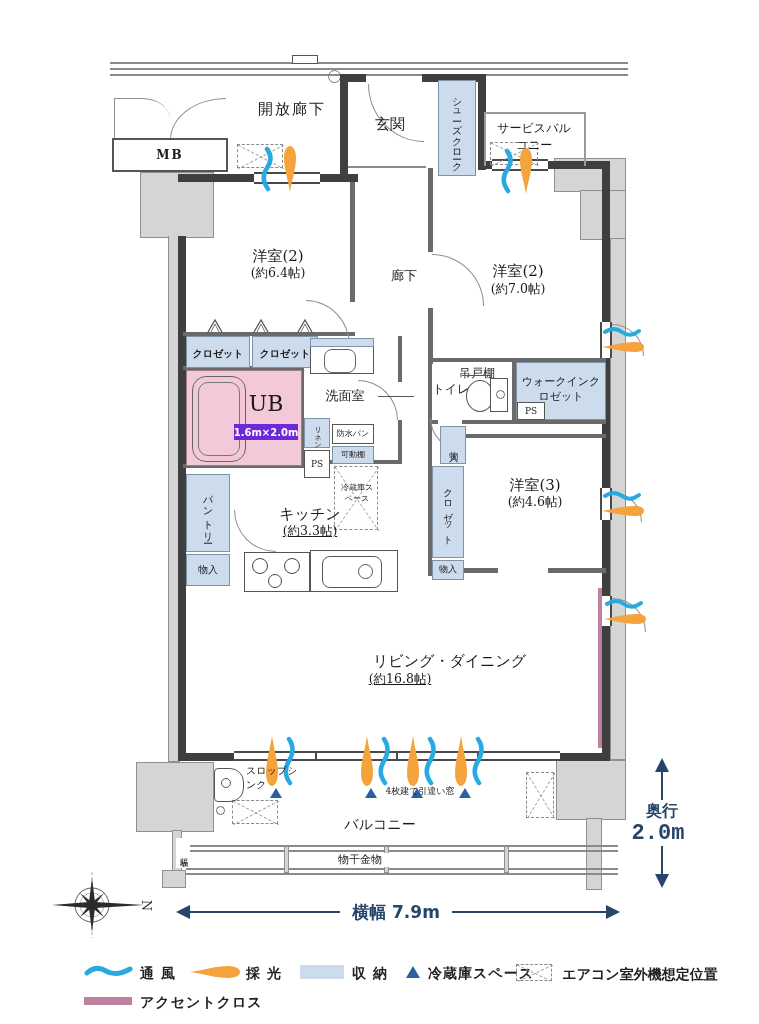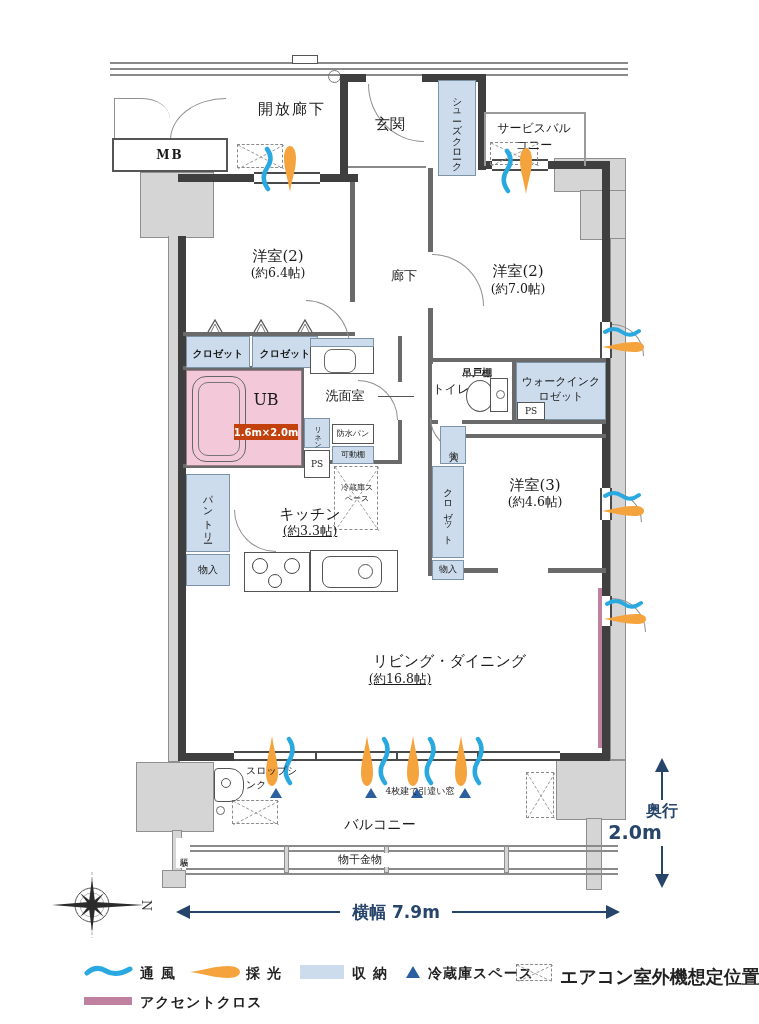--- a/index.html
+++ b/index.html
@@ -29,21 +29,21 @@
   .v{writing-mode:vertical-rl;text-orientation:upright;letter-spacing:1px;display:flex;align-items:center;justify-content:center;white-space:nowrap;}
   .room{font-size:15px;}
   .sz{font-size:12.5px;}
   .sm{font-size:9px;}
   .bold{font-weight:bold;}
   .tri{position:absolute;width:0;height:0;border-left:6px solid transparent;border-right:6px solid transparent;border-bottom:10px solid #2b5f9e;}
   .navy{color:#27456b;font-family:"DejaVu Sans","Liberation Sans",sans-serif;font-weight:bold;}
   .dim{position:absolute;background:#27456b;}
   .dimtri{position:absolute;width:0;height:0;}
   .legend-lbl{font-family:"DejaVu Serif","Liberation Serif",serif;color:#222;font-size:14px;font-weight:600;}
-  .badge{position:absolute;background:#c2410c;color:#fff;font-family:"DejaVu Sans","Liberation Sans",sans-serif;
+  .badge{position:absolute;background:#6d28d9;color:#fff;font-family:"DejaVu Sans","Liberation Sans",sans-serif;
          font-size:10px;font-weight:bold;display:flex;align-items:center;justify-content:center;}
   svg{display:block;}
 </style>
 </head>
 <body>
 
 <div class="stage">
 
   <div class="line" style="left:110px;top:62px;width:518px;height:1.5px;"></div>
   <div class="line" style="left:110px;top:68px;width:518px;height:1.5px;"></div>
@@ -170,35 +170,35 @@
       <path d="M5 14 L9 6 L13 14" fill="none" stroke="#555" stroke-width="0.8"></path>
     </svg>
   <svg class="abs" style="left:296px;top:318px;" width="18" height="15">
       <path d="M2 14 L9 2 L16 14" fill="none" stroke="#555" stroke-width="1.3"></path>
       <path d="M5 14 L9 6 L13 14" fill="none" stroke="#555" stroke-width="0.8"></path>
     </svg>
 
   <div class="pink" style="left:186px;top:370px;width:116px;height:96px;"></div>
   <div class="abs" style="left:192px;top:376px;width:52px;height:84px;border:1.5px solid #666;border-radius:14px;"></div>
   <div class="abs" style="left:198px;top:382px;width:40px;height:72px;border:1px solid #777;border-radius:10px;"></div>
-  <div class="lbl" style="left:236px;top:390px;width:60px;font-size:16px;">UB</div>
+  <div class="lbl" style="left:236px;top:390px;width:60px;font-size:22px;">UB</div>
   <div class="badge" style="left:234px;top:424px;width:64px;height:16px;">1.6m×2.0m</div>
 
   <div class="whitebox" style="left:310px;top:338px;width:64px;height:36px;border-width:1px;"></div>
   <div class="blue" style="left:310px;top:338px;width:64px;height:9px;"></div>
   <div class="abs" style="left:324px;top:349px;width:30px;height:22px;border:1.2px solid #666;border-radius:8px;"></div>
   <div class="dashbox" style="left:334px;top:466px;width:44px;height:64px;">
     <svg width="44" height="64">
         <line x1="0" y1="0" x2="44" y2="64" stroke="#999" stroke-width="1" stroke-dasharray="3,2"></line>
         <line x1="44" y1="0" x2="0" y2="64" stroke="#999" stroke-width="1" stroke-dasharray="3,2"></line>
       </svg>
   </div>
   <div class="wraplbl" style="left:339px;top:482px;width:36px;font-size:8px;background:transparent;">冷蔵庫スペース</div>
 
-  <div class="lbl" style="left:458px;top:366px;width:38px;font-size:10px;font-weight:bold;">吊戸棚</div>
+  <div class="lbl" style="left:458px;top:366px;width:38px;font-size:12px;">吊戸棚</div>
   <div class="line" style="left:462px;top:375px;width:30px;height:1px;background:#555;"></div>
   <div class="abs" style="left:466px;top:380px;width:26px;height:30px;border:1.3px solid #555;border-radius:50%;"></div>
   <div class="whitebox" style="left:490px;top:378px;width:18px;height:34px;border-width:1.3px;"></div>
   <div class="abs" style="left:496px;top:390px;width:7px;height:7px;border:1px solid #666;border-radius:50%;"></div>
 
   <div class="whitebox" style="left:244px;top:552px;width:66px;height:40px;border-width:1.3px;"></div>
   <div class="abs" style="left:252px;top:558px;width:14px;height:14px;border:1.2px solid #444;border-radius:50%;"></div>
   <div class="abs" style="left:284px;top:558px;width:14px;height:14px;border:1.2px solid #444;border-radius:50%;"></div>
   <div class="abs" style="left:268px;top:574px;width:12px;height:12px;border:1.2px solid #444;border-radius:50%;"></div>
   <div class="whitebox" style="left:310px;top:550px;width:88px;height:42px;border-width:1.3px;"></div>
@@ -334,21 +334,21 @@
 
   <div class="dim" style="left:180px;top:911px;width:160px;height:2px;"></div>
   <div class="dim" style="left:452px;top:911px;width:164px;height:2px;"></div>
   <div class="dimtri" style="left:176px;top:905px;border-top:7px solid transparent;border-bottom:7px solid transparent;border-right:14px solid #27456b;"></div>
   <div class="dimtri" style="left:606px;top:905px;border-top:7px solid transparent;border-bottom:7px solid transparent;border-left:14px solid #27456b;"></div>
   <div class="lbl navy" style="left:340px;top:901px;width:112px;font-size:17px;">横幅 7.9m</div>
 
   <div class="dim" style="left:661px;top:772px;width:2px;height:28px;"></div>
   <div class="dimtri" style="left:655px;top:758px;border-left:7px solid transparent;border-right:7px solid transparent;border-bottom:14px solid #27456b;"></div>
   <div class="lbl navy" style="left:630px;top:801px;width:64px;font-size:16px;">奥行</div>
-  <div class="lbl navy" style="left:603px;top:820px;width:64px;font-size:19px;">2.0m</div>
+  <div class="lbl navy" style="left:626px;top:820px;width:64px;font-size:22px;font-family:Liberation Mono, monospace;">2.0m</div>
   <div class="dim" style="left:661px;top:846px;width:2px;height:28px;"></div>
   <div class="dimtri" style="left:655px;top:874px;border-left:7px solid transparent;border-right:7px solid transparent;border-top:14px solid #27456b;"></div>
 
   <svg class="abs" style="left:50px;top:872px;" width="96" height="66" viewBox="0 0 96 66">
     <line x1="42" y1="0" x2="42" y2="66" stroke="#999" stroke-width="0.8" stroke-dasharray="3,2"></line>
     <circle cx="42" cy="33" r="17" fill="none" stroke="#555" stroke-width="1"></circle>
     <circle cx="42" cy="33" r="12" fill="none" stroke="#888" stroke-width="0.6"></circle>
     <g fill="#2b2b2b">
       <polygon points="42,6 45,30 42,33 39,30"></polygon>
       <polygon points="42,60 45,36 42,33 39,36"></polygon>
@@ -375,17 +375,17 @@
   <div class="abs" style="left:300px;top:965px;width:44px;height:14px;background:#cddcec;"></div>
   <div class="lbl legend-lbl" style="left:352px;top:964px;width:60px;letter-spacing:7px;text-align:left;">収納</div>
   <div class="tri" style="left:406px;top:966px;border-left-width:7px;border-right-width:7px;border-bottom-width:12px;"></div>
   <div class="lbl legend-lbl" style="left:428px;top:964px;width:90px;letter-spacing:1px;text-align:left;">冷蔵庫スペース</div>
   <div class="dashbox" style="left:516px;top:964px;width:36px;height:17px;">
     <svg width="36" height="17">
         <line x1="0" y1="0" x2="36" y2="17" stroke="#999" stroke-width="1" stroke-dasharray="3,2"></line>
         <line x1="36" y1="0" x2="0" y2="17" stroke="#999" stroke-width="1" stroke-dasharray="3,2"></line>
       </svg>
   </div>
-  <div class="lbl legend-lbl" style="left:560px;top:965px;width:160px;font-size:18px;letter-spacing:0;text-align:right;">エアコン室外機想定位置</div>
+  <div class="lbl legend-lbl" style="left:560px;top:965px;width:160px;font-size:14px;letter-spacing:0;text-align:center;">エアコン室外機想定位置</div>
   <div class="abs" style="left:84px;top:997px;width:48px;height:8px;background:#c0809f;"></div>
   <div class="lbl legend-lbl" style="left:140px;top:993px;width:140px;letter-spacing:1px;text-align:left;">アクセントクロス</div>
 
 </div>
 
 </body></html>

